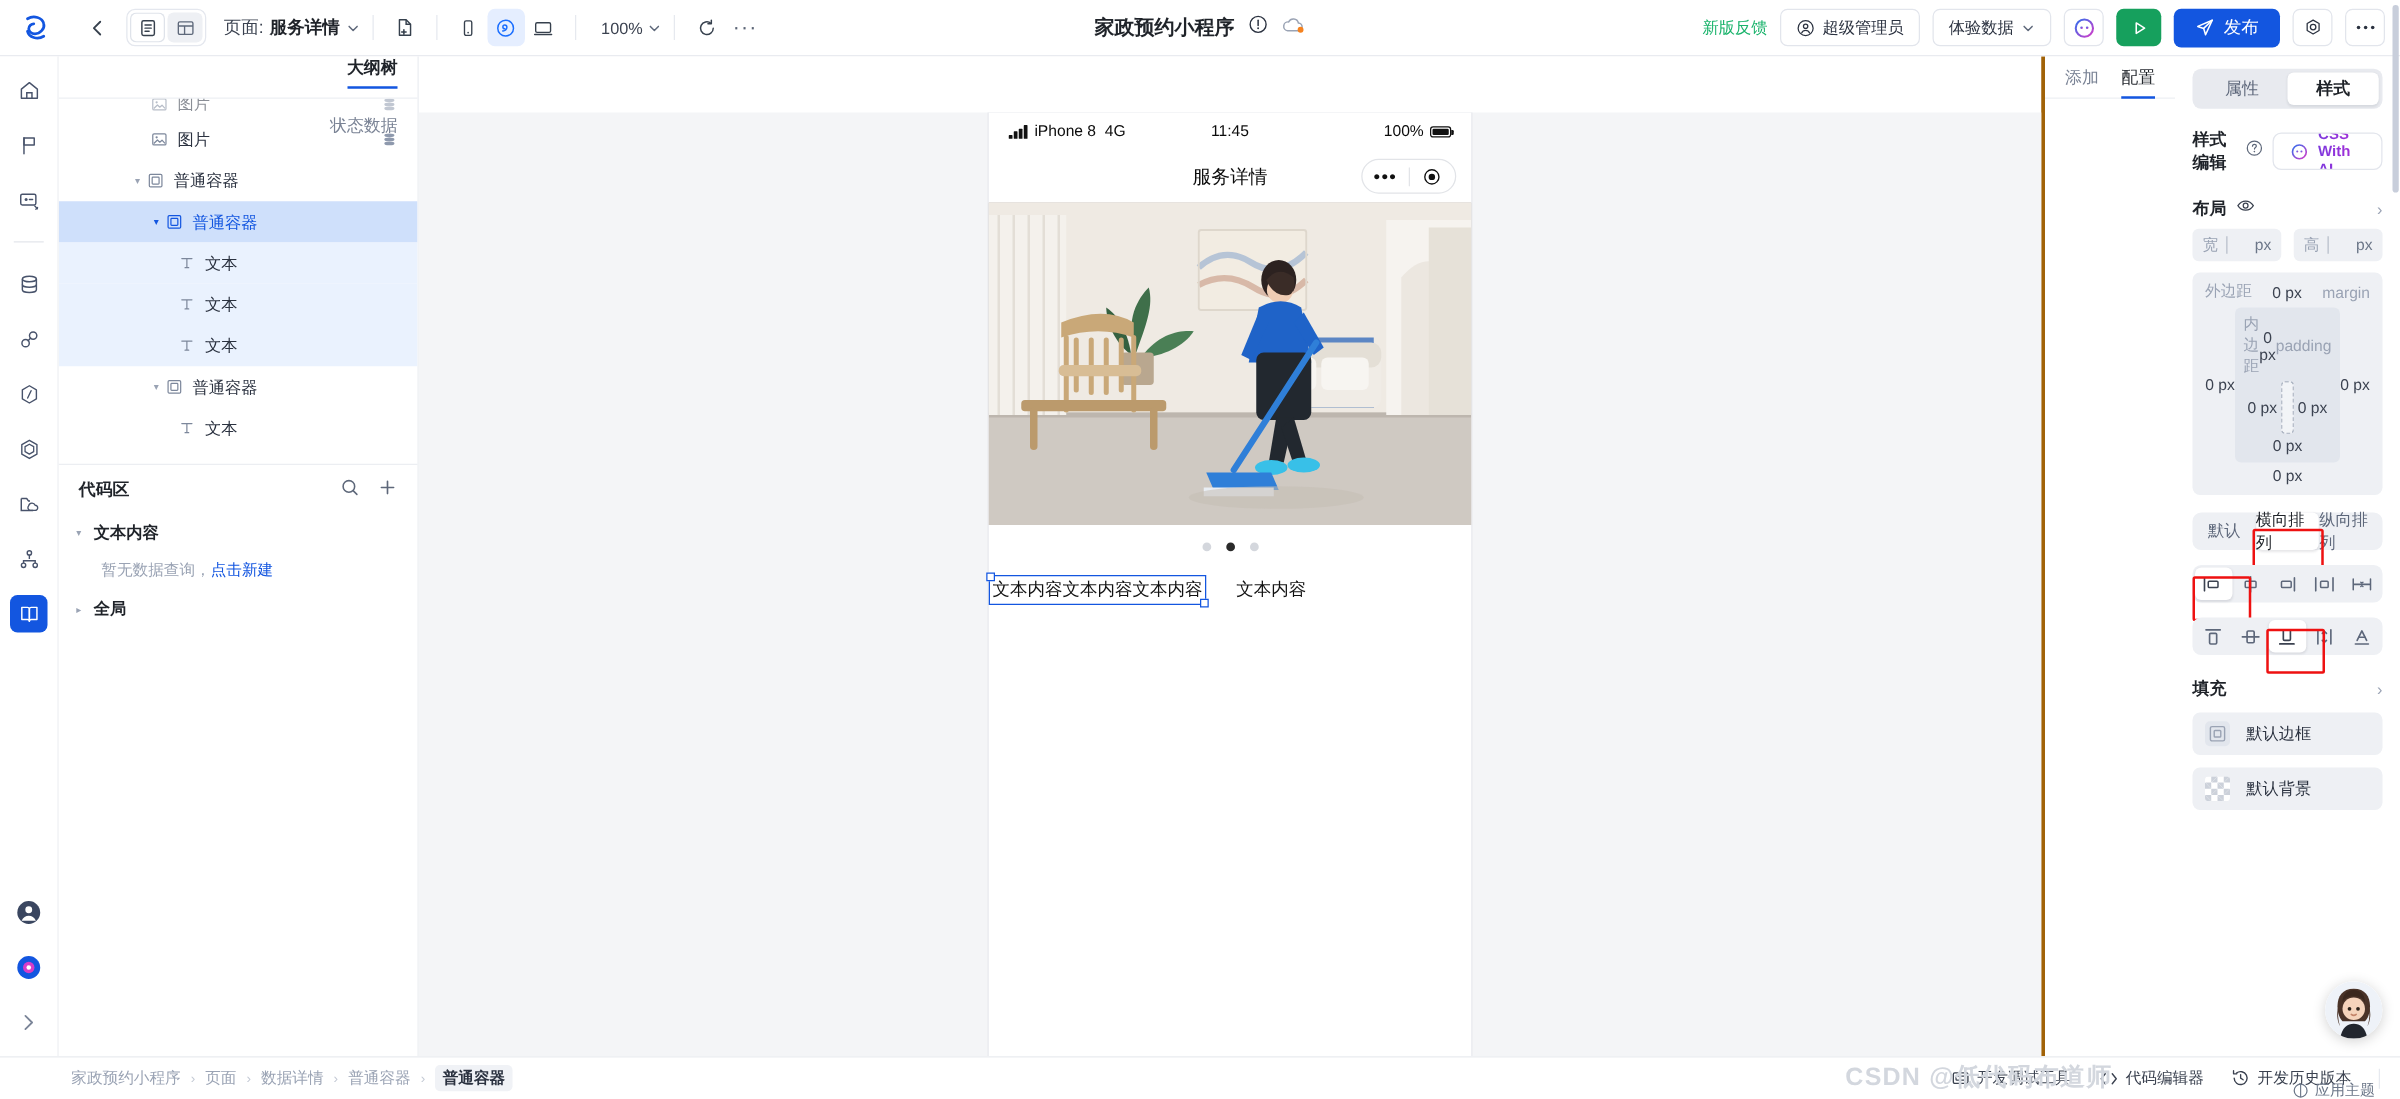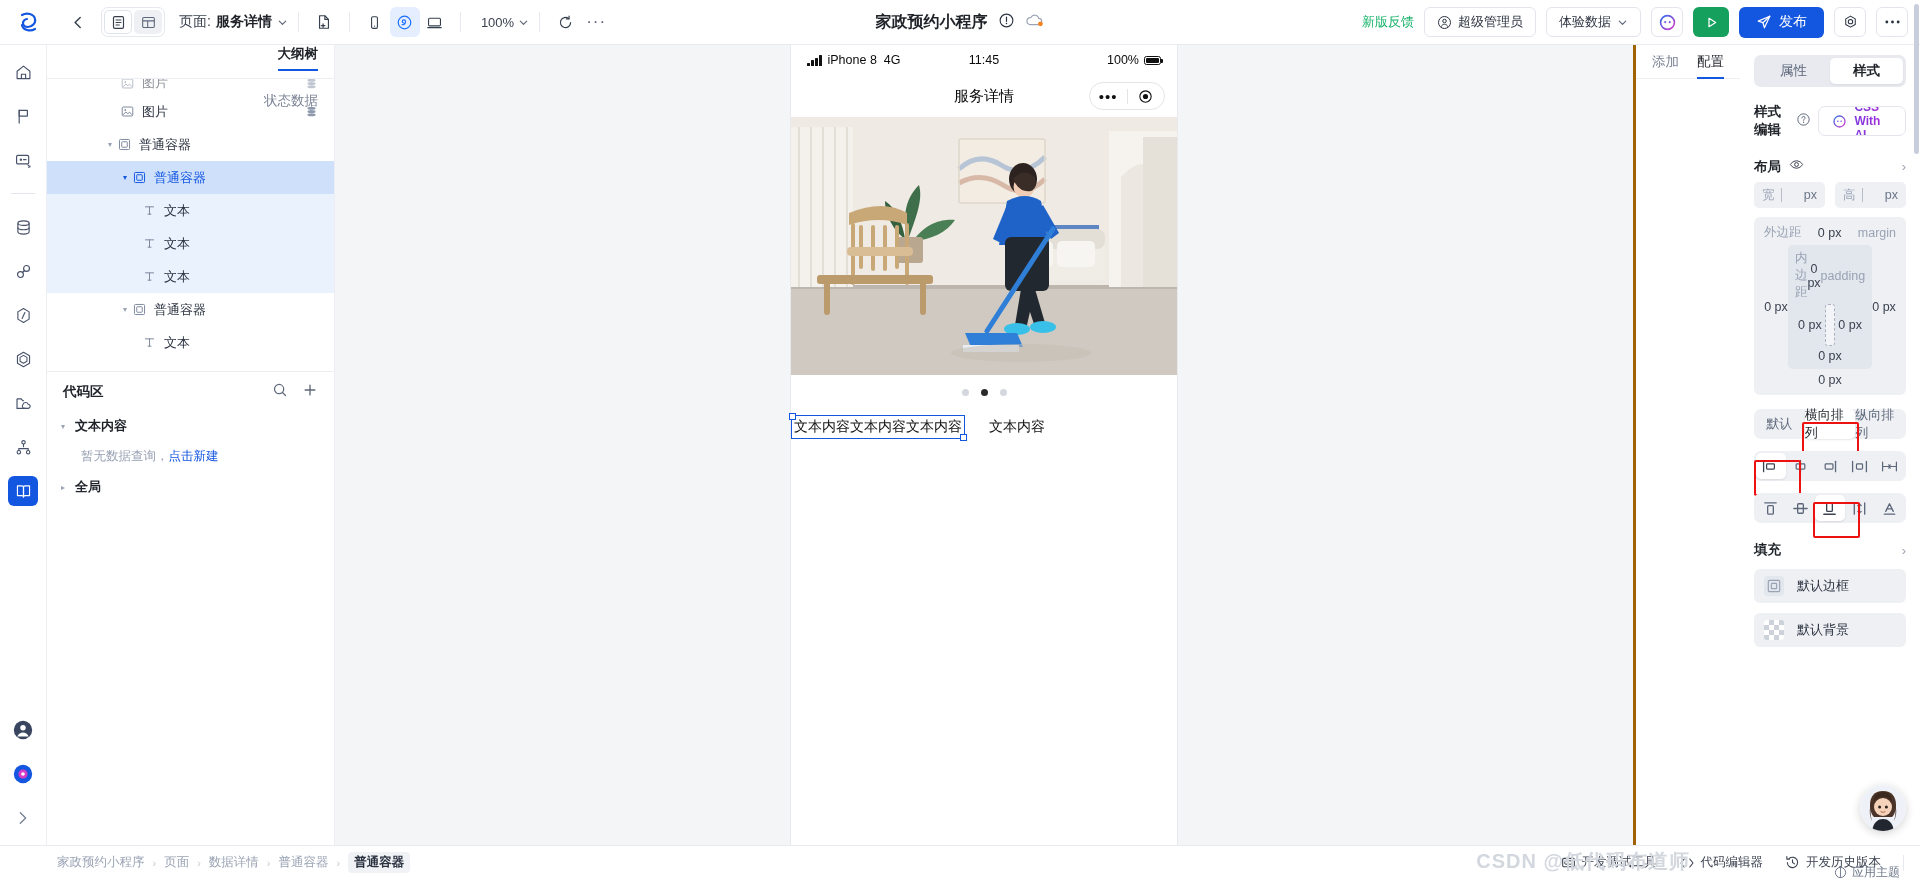--- a/index.html
+++ b/index.html
@@ -94,21 +94,21 @@
   .sect-div { height:1px; background:#eceef2; margin:0; }
   .code-hd { height:40px; display:flex; align-items:center; padding:0 16px; }
   .code-hd .t { font-size:13.5px; font-weight:700; color:#1f2329;}
   .code-hd .acts { margin-left:auto; display:flex; gap:14px; color:#5e687a;}
   .cg-row { height:28px; display:flex;align-items:center; padding-left:14px; font-size:13px; color:#1f2329; font-weight:700;}
   .cg-row .car { width:14px; font-size:8px; color:#9aa3b4;}
   .cg-empty { padding:8px 0 8px 34px; font-size:12.5px; color:#9aa3b4;}
   .cg-empty a { color:#1356e0; text-decoration:none; cursor:pointer;}
 
   
-  .canvas { flex:1; background:#f4f5f7; position:relative; overflow:hidden; display:flex; justify-content:center;}
+  .canvas { flex:1; background:#f4f5f7; position:relative; overflow:hidden; display:flex; justify-content:center;margin-top:45px;}
   .phone {
     width:386px; background:#fff; margin-top:0; position:relative; height:100%;
     box-shadow:0 0 0 1px #e7e9ee;
   }
   .ph-status { height:30px; display:flex; align-items:center; padding:0 16px; font-size:12.5px; color:#0b0b0b; font-weight:500;}
   .ph-bars { display:inline-flex; align-items:flex-end; gap:1.5px; margin-right:6px; height:11px;}
   .ph-bars i { width:2.5px; background:#111; display:block; border-radius:.5px;}
   .ph-time { position:absolute; left:0; right:0; text-align:center; font-size:12.5px; pointer-events:none;}
   .ph-right { margin-left:auto; display:flex; align-items:center; gap:5px; z-index:1;}
   .batt { width:17px;height:9px;border:1.3px solid #111;border-radius:2.5px;position:relative;}

